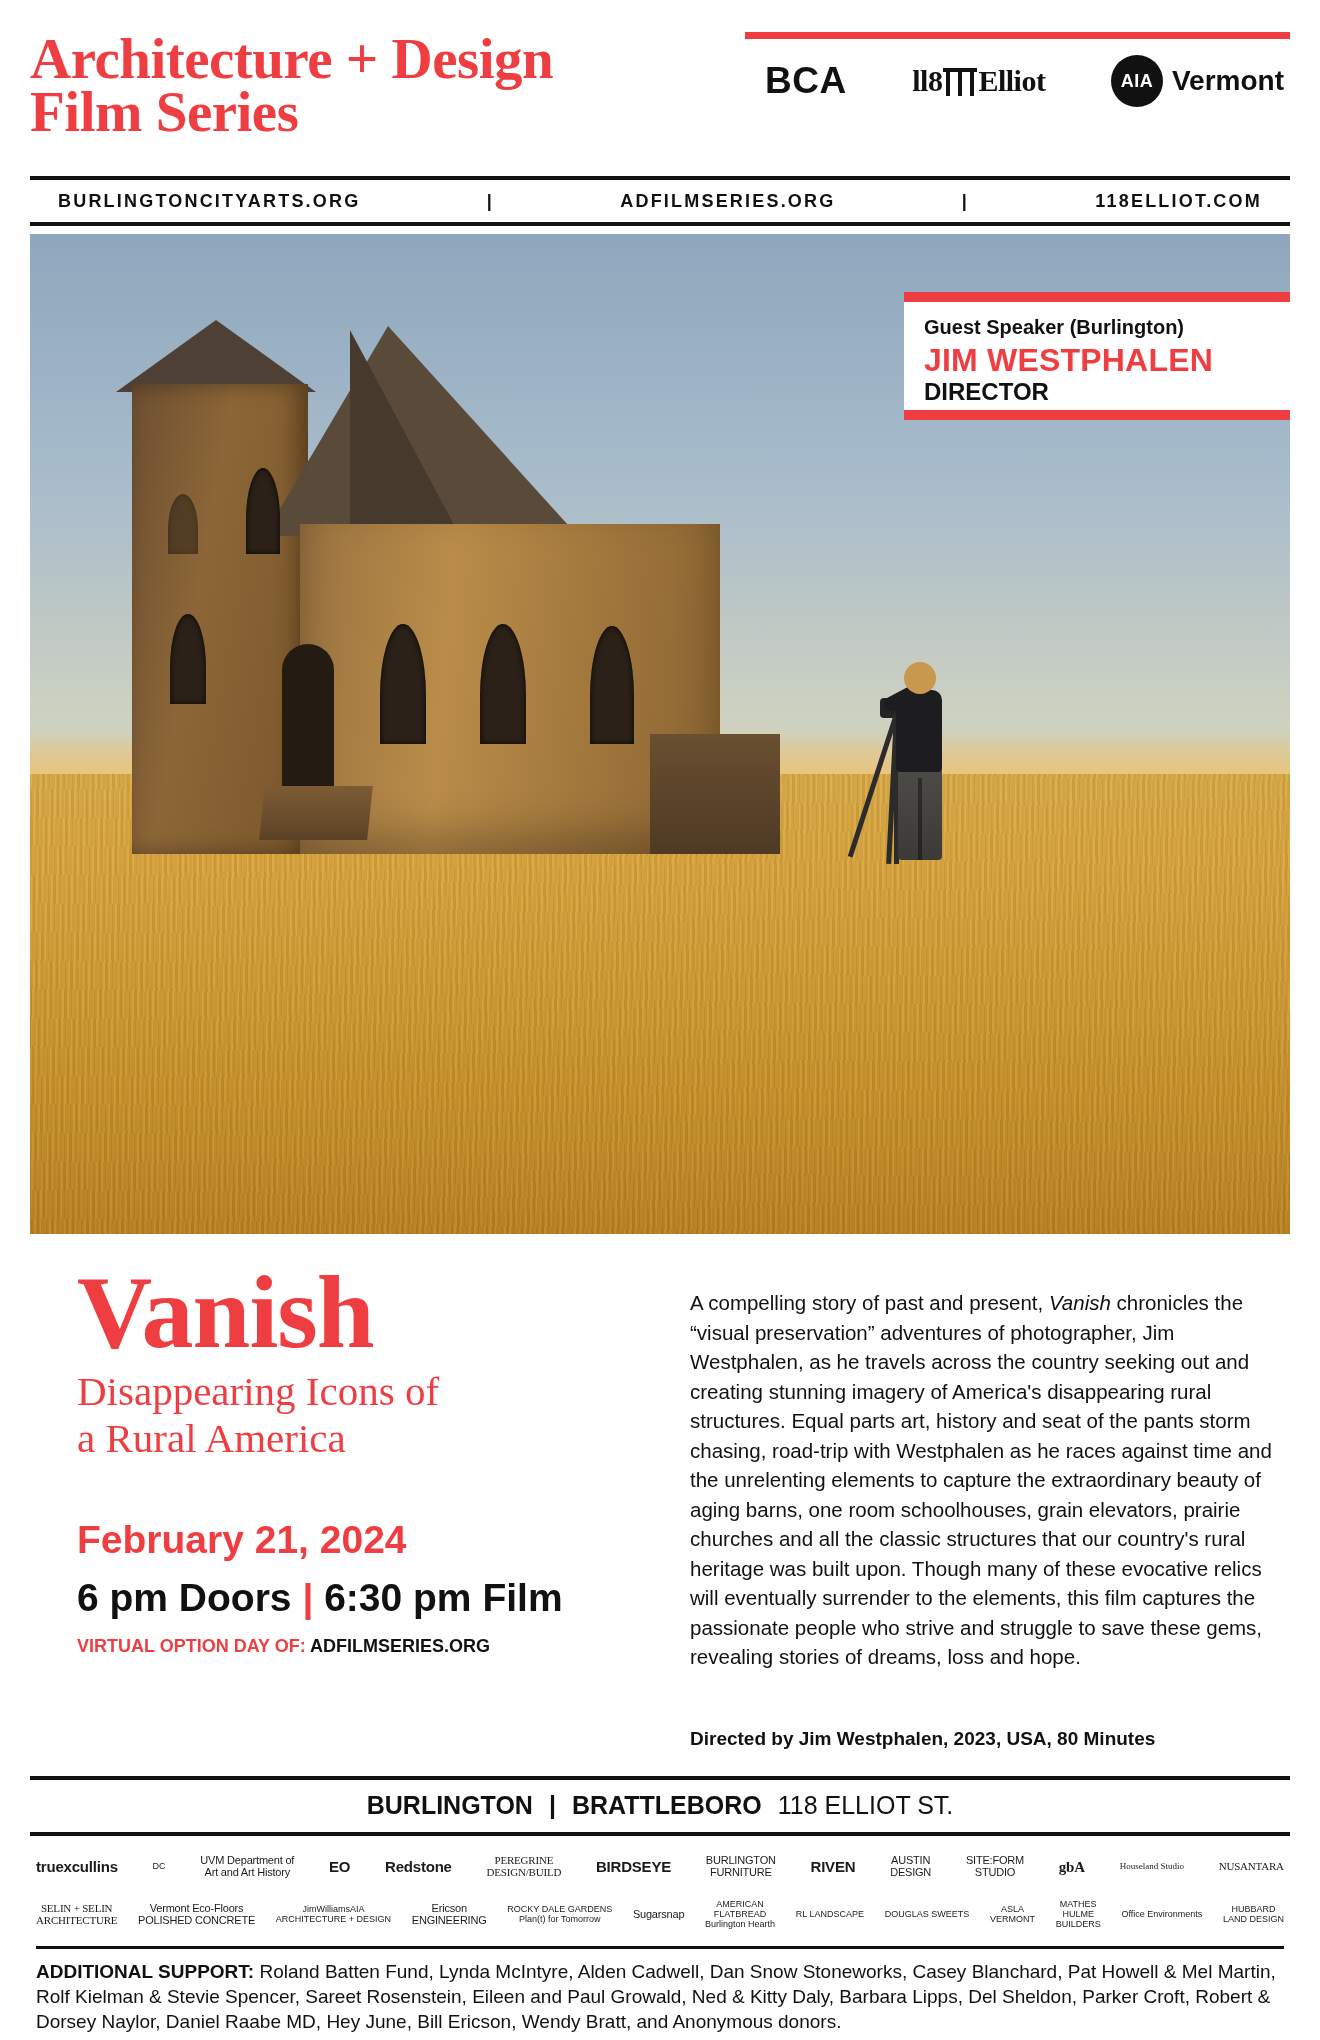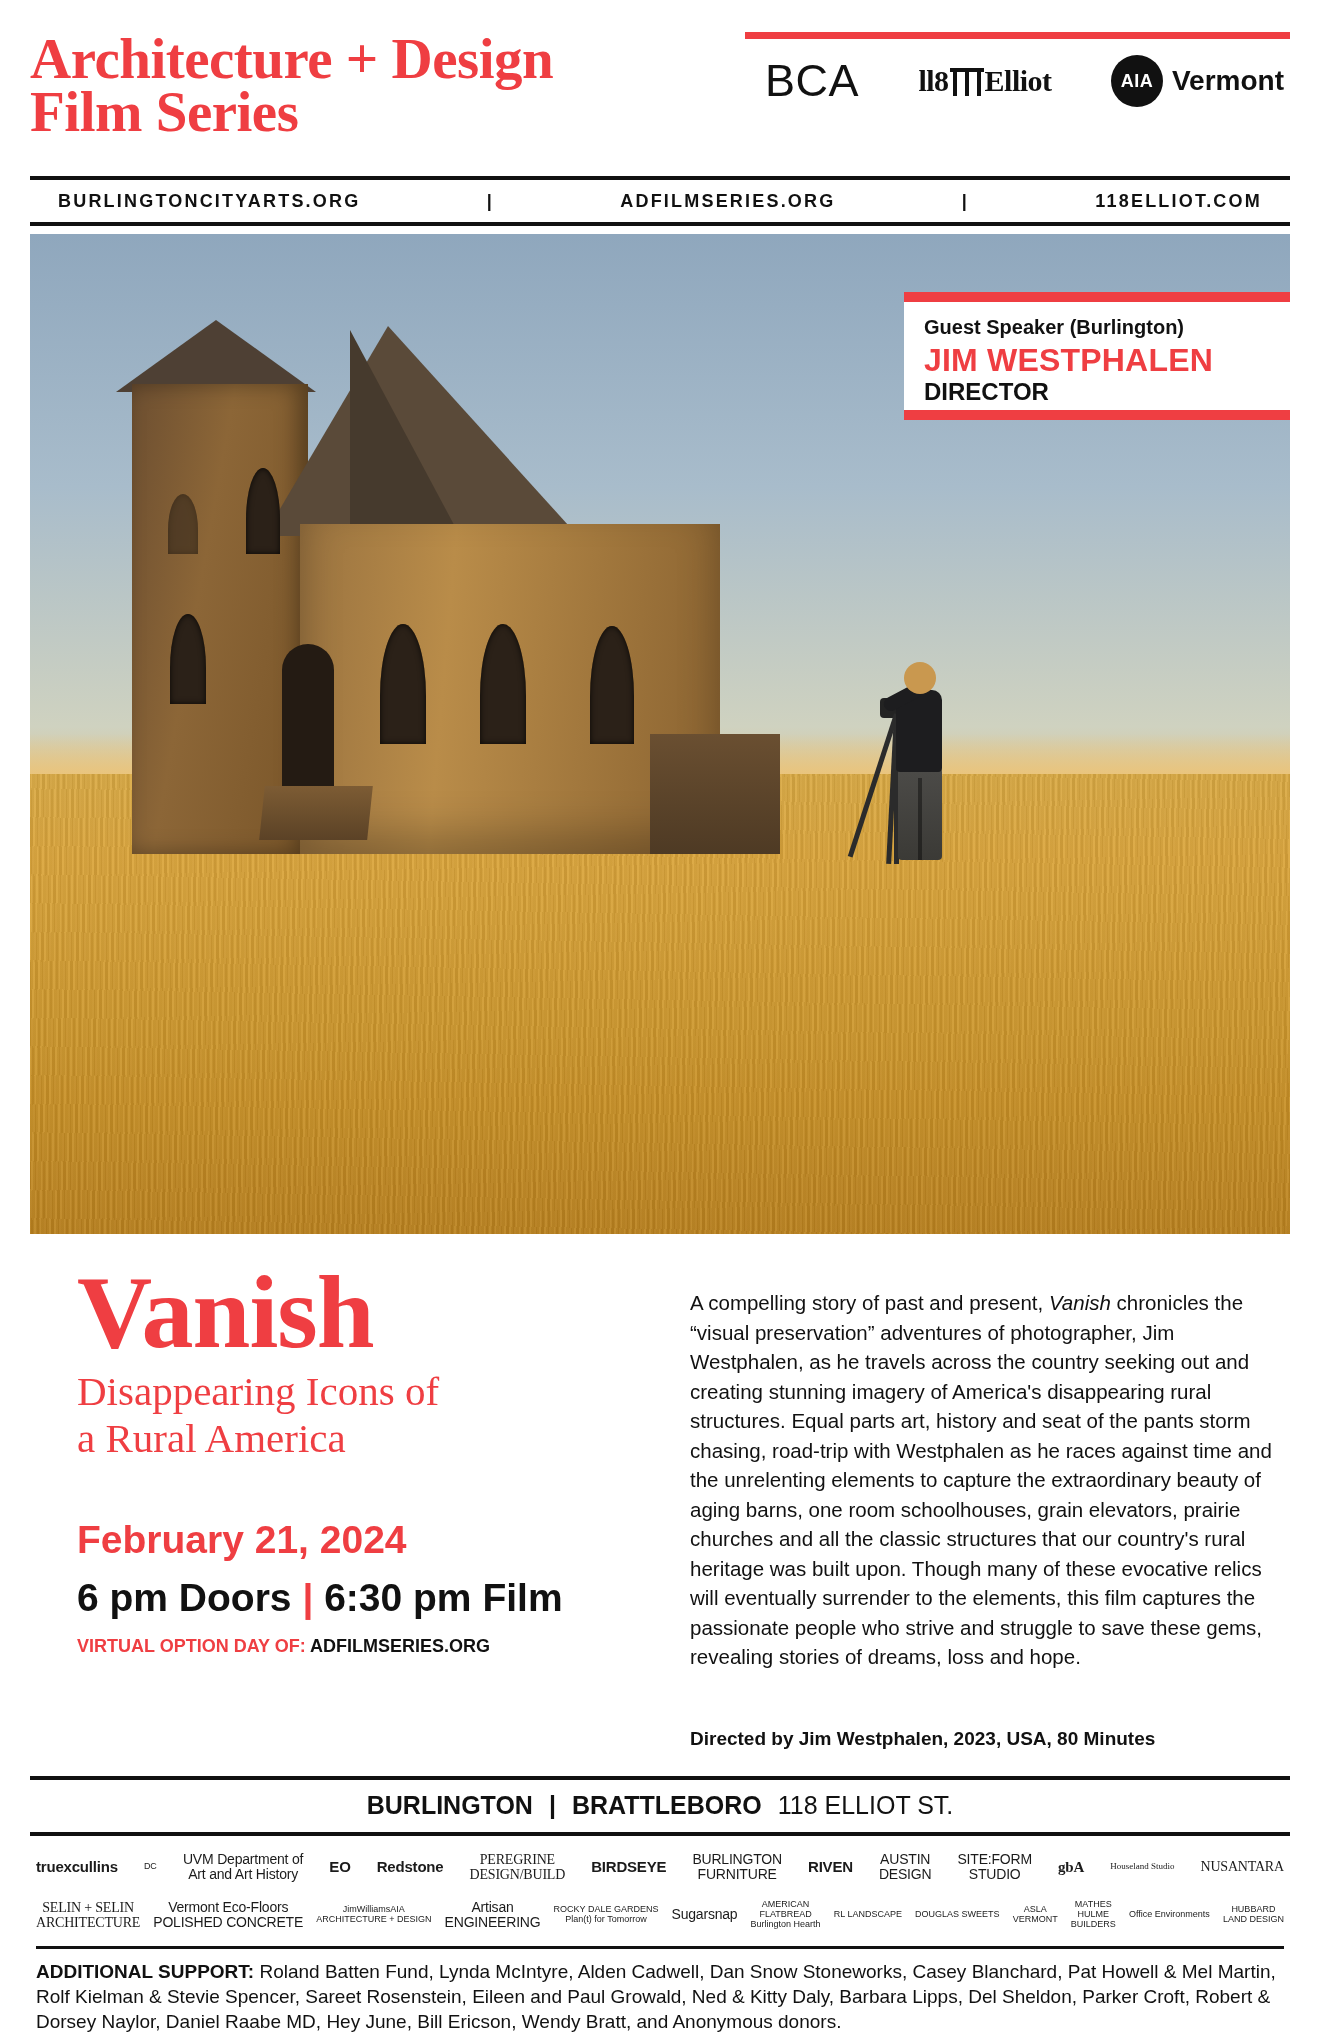--- a/index.html
+++ b/index.html
@@ -51,22 +51,22 @@
     margin-bottom: 16px;
   }
   .logo-row {
     display: flex;
     align-items: center;
     justify-content: space-between;
     padding: 0 6px 0 20px;
   }
   .bca-logo {
     font-family: "Liberation Sans", sans-serif;
-    font-weight: normal;
-    font-size: 45px;
+    font-weight: bold;
+    font-size: 37px;
     letter-spacing: 0.5px;
     color: #111;
   }
   .elliot-logo {
     display: flex;
     align-items: center;
     font-family: Liberation Serif, serif;
     font-weight: bold;
     font-size: 30px;
     letter-spacing: -0.5px;
@@ -453,21 +453,21 @@
   .sponsor {
     font-size: 15px;
     color: #1b1b1b;
     text-align: center;
     line-height: 1.08;
     white-space: pre-line;
     font-weight: bold;
     letter-spacing: -0.2px;
   }
   .sponsor.serif { font-family: "Liberation Serif", serif; }
-  .sponsor.small { font-size: 14px; font-weight: normal; }
+  .sponsor.small { font-size: 11px; font-weight: normal; }
   .sponsor.tiny { font-size: 9px; font-weight: normal; letter-spacing: 0; }
 
   .support {
     border-top: 3px solid #111;
     padding-top: 10px;
     font-size: 19px;
     line-height: 1.32;
     color: #111;
   }
   .support b { font-weight: bold; }
@@ -601,21 +601,21 @@
       <div class="sponsor serif tiny">Houseland Studio</div>
       <div class="sponsor serif small">NUSANTARA</div>
     </div>
     <div class="sponsor-row">
       <div class="sponsor serif small">SELIN + SELIN
 ARCHITECTURE</div>
       <div class="sponsor small">Vermont Eco-Floors
 POLISHED CONCRETE</div>
       <div class="sponsor tiny">JimWilliamsAIA
 ARCHITECTURE + DESIGN</div>
-      <div class="sponsor small">Artisan
+      <div class="sponsor small">Ericson
 ENGINEERING</div>
       <div class="sponsor tiny">ROCKY DALE GARDENS
 Plan(t) for Tomorrow</div>
       <div class="sponsor small">Sugarsnap</div>
       <div class="sponsor tiny">AMERICAN
 FLATBREAD
 Burlington Hearth</div>
       <div class="sponsor tiny">RL LANDSCAPE</div>
       <div class="sponsor tiny">DOUGLAS SWEETS</div>
       <div class="sponsor tiny">ASLA

